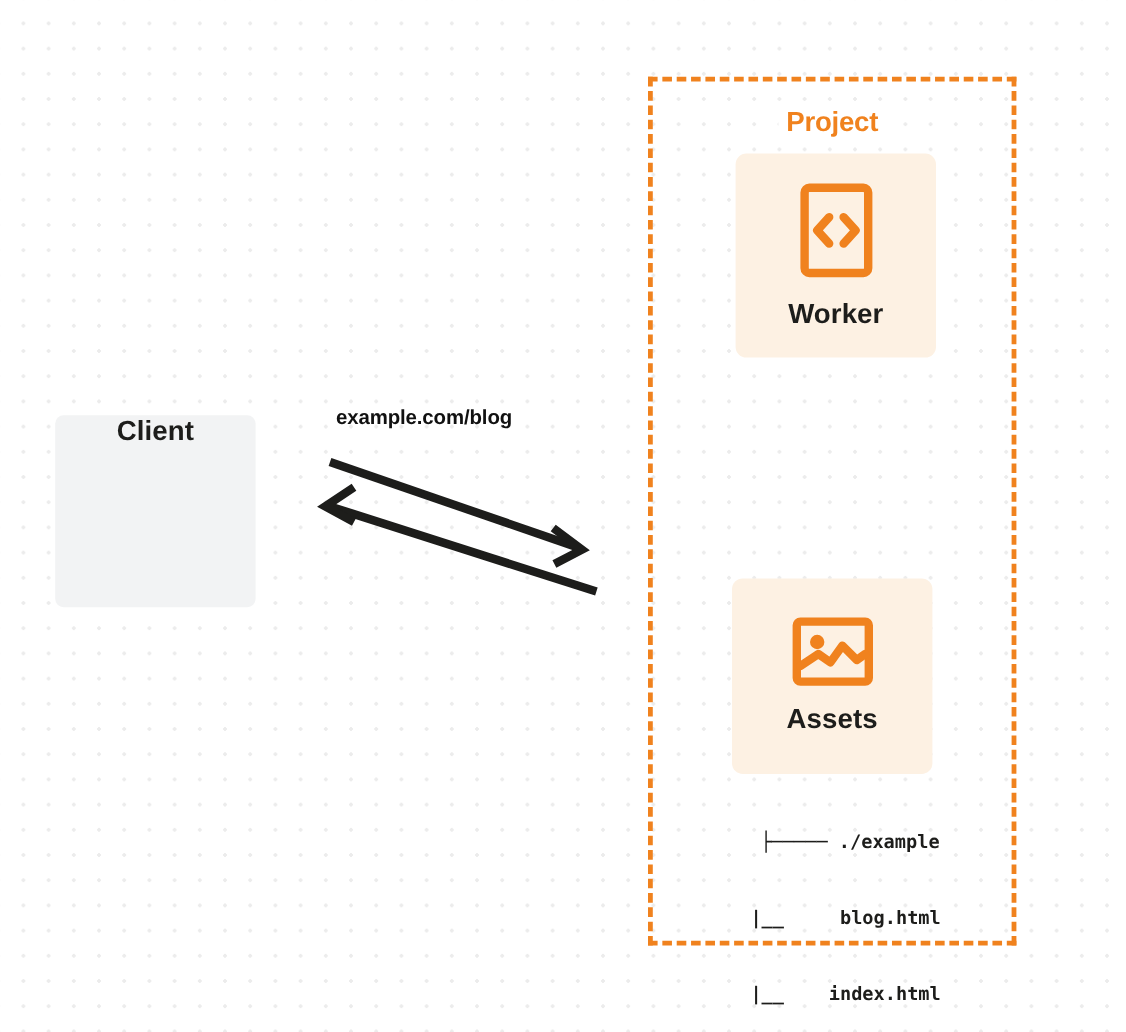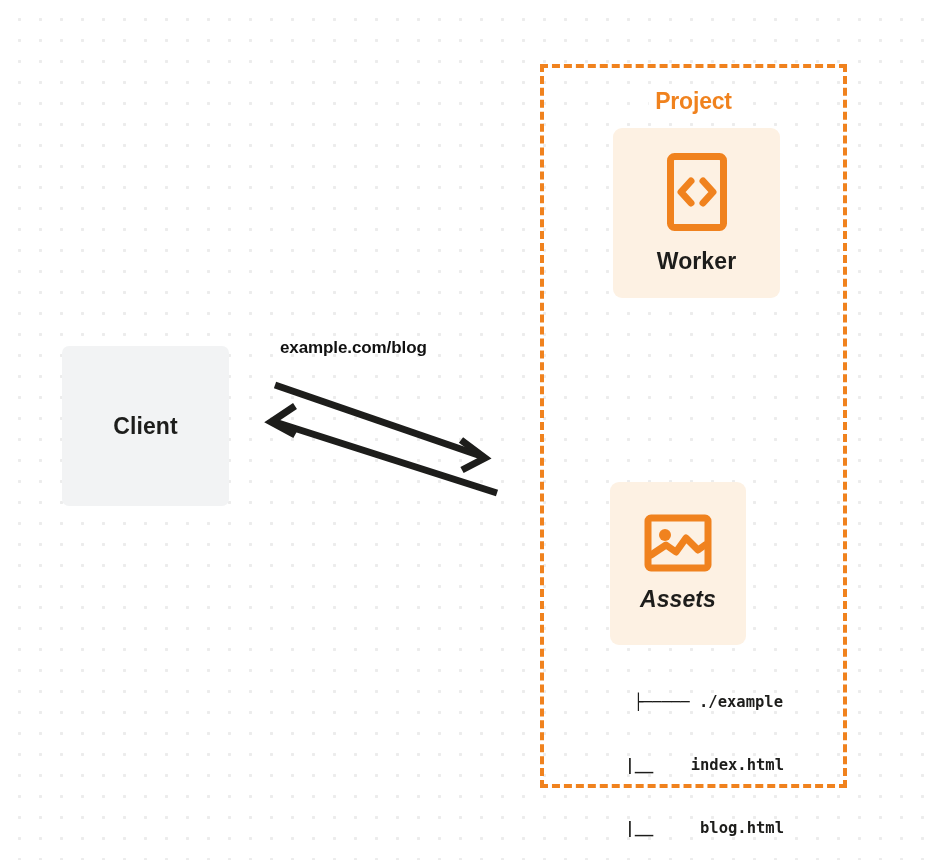--- a/index.html
+++ b/index.html
@@ -20,28 +20,27 @@
     height: 860px;
     background-color: #ffffff;
     background-image: radial-gradient(#ececec 1.4px, transparent 1.5px);
     background-size: 21px 21px;
     background-position: 9px 9px;
   }
 
   
   .client-box {
     position: absolute;
-    left: 62px;
+    left: 46px;
     top: 346px;
     width: 167px;
     height: 160px;
     background: #f2f3f4;
     border-radius: 7px;
     display: flex;
-    align-items: center;
     justify-content: center;
   }
   .client-label {
     font-size: 23px;
     font-weight: 700;
     color: #1d1d1b;
     letter-spacing: 0.1px;
   }
 
   
@@ -105,23 +104,22 @@
   .card-worker {
     left: 613px;
     top: 128px;
     width: 167px;
     height: 170px;
     text-align: right;
   }
   .card-assets {
     left: 610px;
     top: 482px;
-    width: 136px;
+    width: 167px;
     height: 163px;
-    font-style: italic;
   }
   .node-icon {
     display: block;
     margin-bottom: 16px;
   }
   .card-assets .node-icon {
     margin-bottom: 14px;
   }
   .node-label {
     font-size: 23px;
@@ -189,18 +187,18 @@
     <svg class="node-icon" width="68" height="58" viewBox="0 0 68 58">
       <rect x="4" y="4" width="60" height="50" rx="3" ry="3" fill="none" stroke="#f0821e" stroke-width="7"></rect>
       <circle cx="21" cy="21" r="6" fill="#f0821e"></circle>
       <polyline points="7,41 22,31 32,38 42,24 54,36 61,31" fill="none" stroke="#f0821e" stroke-width="7" stroke-linecap="round" stroke-linejoin="round"></polyline>
     </svg>
     <span class="node-label">Assets</span>
   </div>
 
   <div class="file-tree">
     <span class="file-tree-line">├───── ./example</span>
+    <span class="file-tree-line">    |__     blog.html</span>
     <span class="file-tree-line">    |__    index.html</span>
-    <span class="file-tree-line">    |__     blog.html</span>
     
   </div>
 
 </div>
 
 </body></html>

